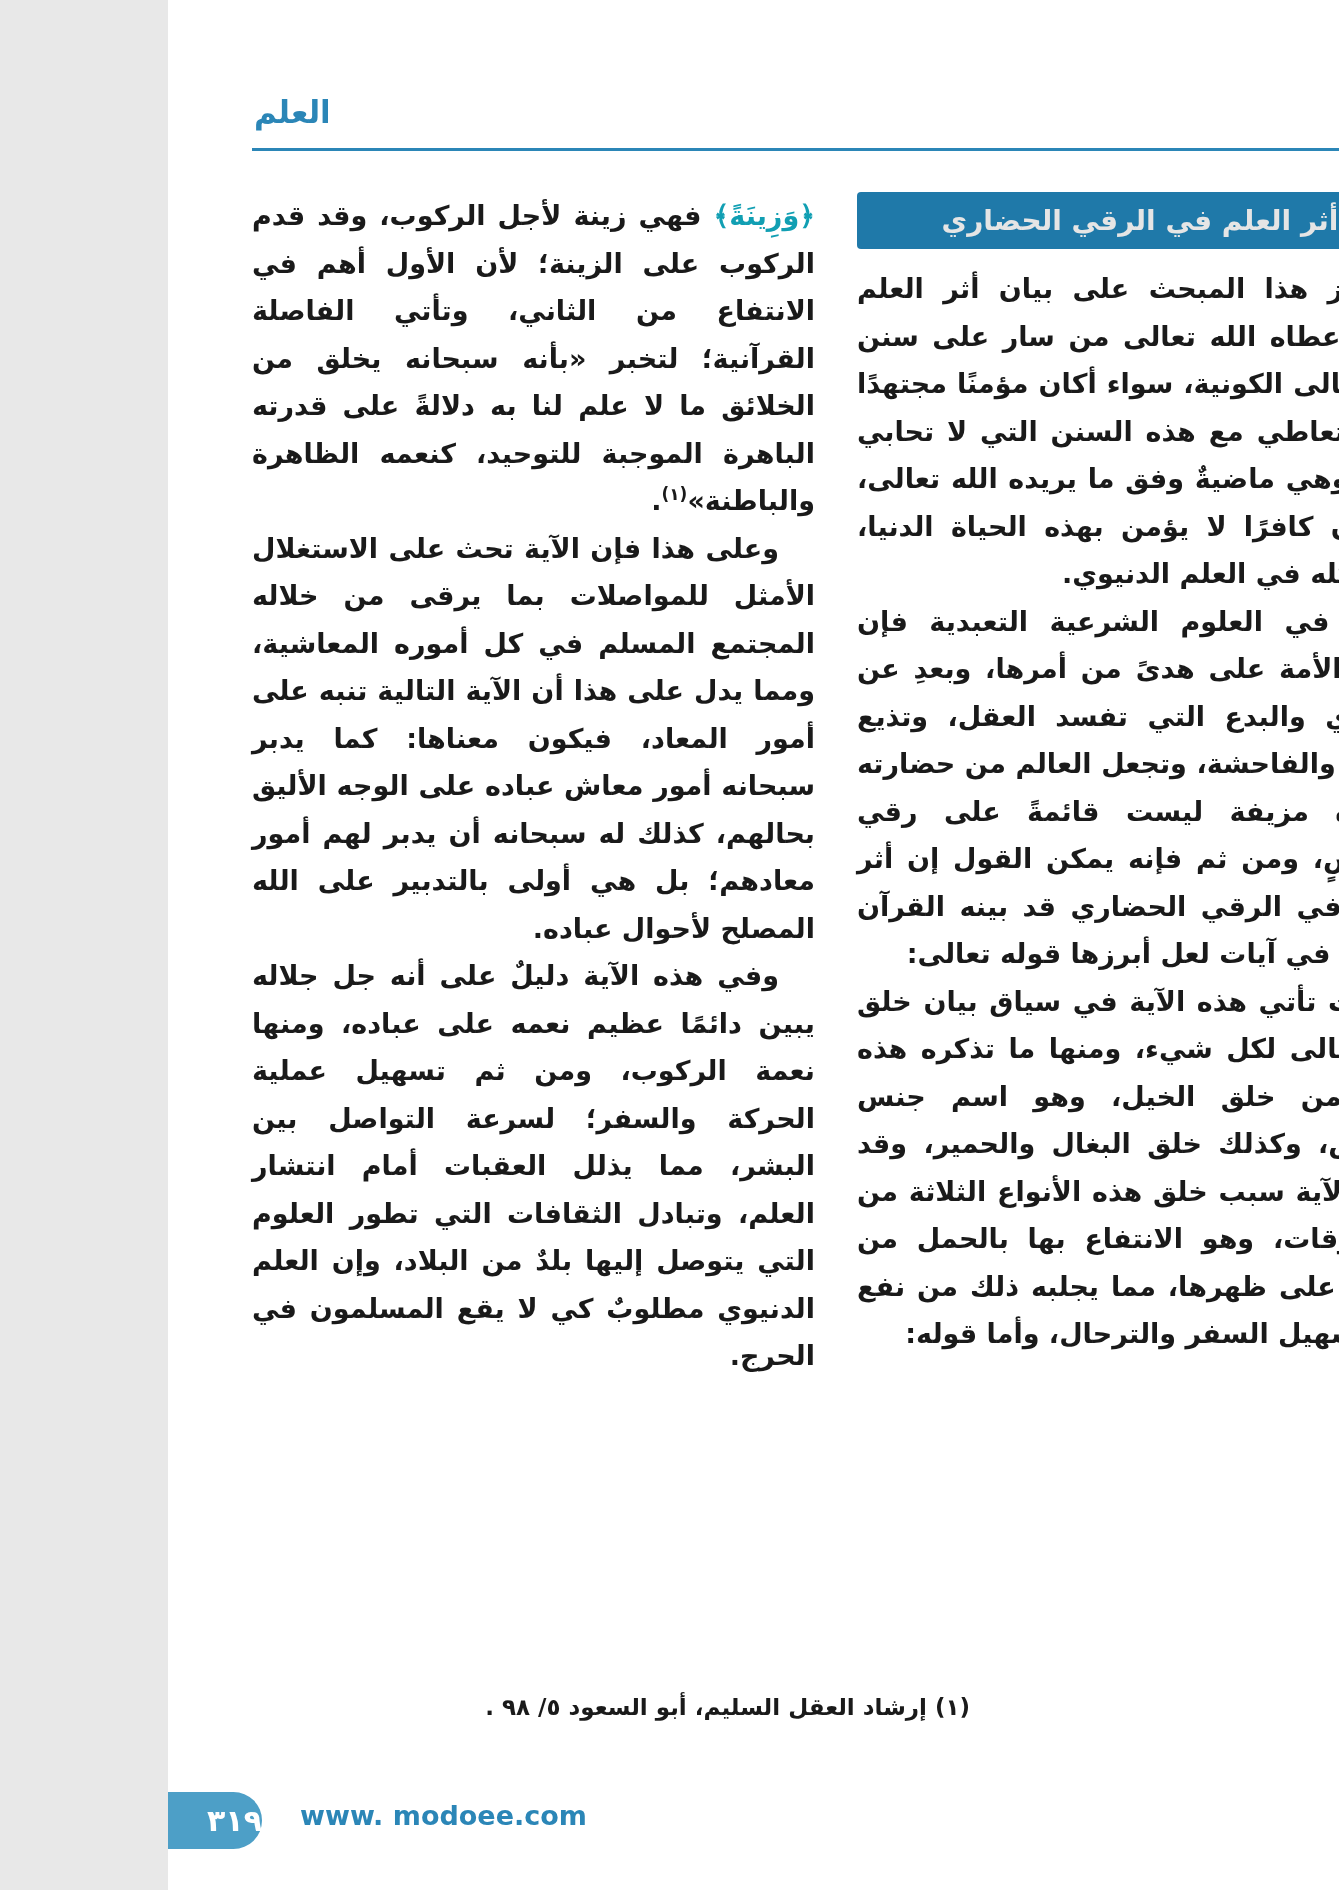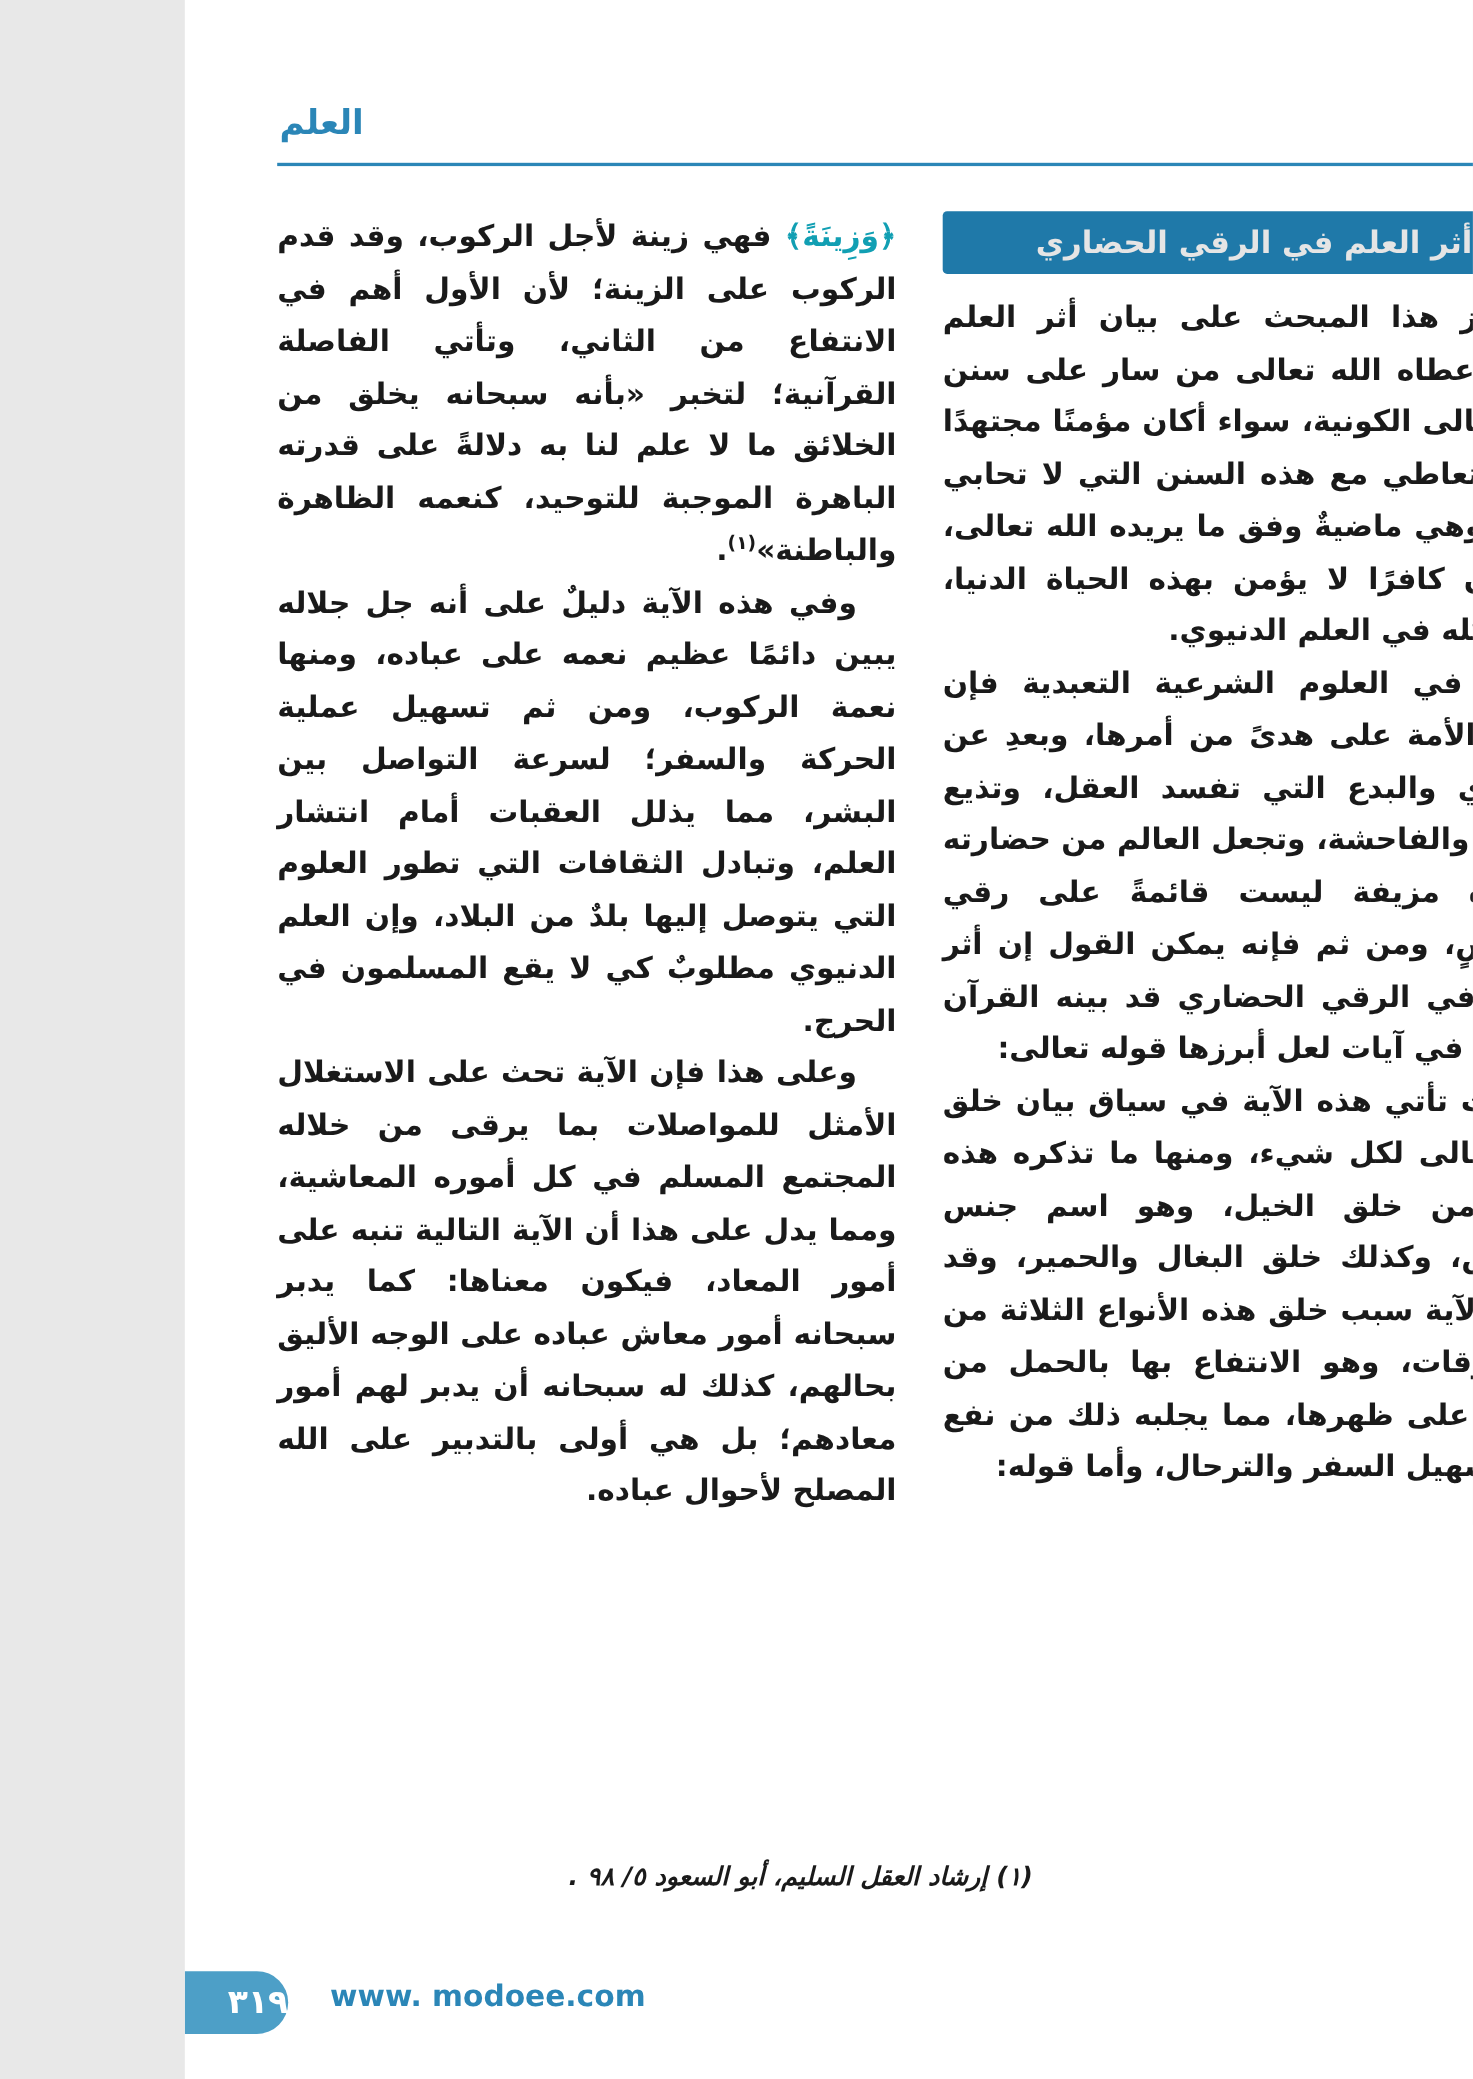--- a/index.html
+++ b/index.html
@@ -46,26 +46,25 @@
     font-weight:bold;
     text-align:justify;
     color:var(--body-text,#1a1a1a);
   }
   .indent{text-indent:36px;}
   .verse{color:var(--verse,#119fb3);}
   .verse-ref{font-size:23px;color:var(--body-text,#1a1a1a);}
   .fn-ref{font-size:17px;line-height:0;color:var(--body-text,#1a1a1a);}
   
   .footnote{
-    position:absolute;top:1694px;right:100px;left:84px;
+    position:absolute;top:1694px;right:69px;left:84px;
     padding-right:300px;
     font-size:23px;font-weight:bold;
     text-align:right;
     color:var(--body-text,#1a1a1a);
-    font-style:italic;
   }
   
   .page-tab{
     position:absolute;left:0;top:1792px;
     width:94px;height:57px;
     background:var(--page-tab,#4d9fc7);
     border-radius:0 29px 29px 0;
     display:flex;align-items:center;justify-content:flex-start;
     color:#ffffff;font-size:30px;font-weight:bold;
   }
@@ -88,22 +87,22 @@
 
     <section class="col col-right">
       <div class="section-title">أثر العلم في الرقي الحضاري</div>
       <p class="indent">يركز هذا المبحث على بيان أثر العلم الذي أعطاه الله تعالى من سار على سنن الله تعالى الكونية، سواء أكان مؤمنًا مجتهدًا في التعاطي مع هذه السنن التي لا تحابي أحدًا، وهي ماضيةٌ وفق ما يريده الله تعالى، أو كان كافرًا لا يؤمن بهذه الحياة الدنيا، وهذا كله في العلم الدنيوي.</p>
       <p class="indent">أما في العلوم الشرعية التعبدية فإن عيش الأمة على هدىً من أمرها، وبعدِ عن الدنيوي والبدع التي تفسد العقل، وتذيع السوء والفاحشة، وتجعل العالم من حضارته حضارة مزيفة ليست قائمةً على رقي ملموسٍ، ومن ثم فإنه يمكن القول إن أثر العلم في الرقي الحضاري قد بينه القرآن الكريم في آيات لعل أبرزها قوله تعالى:</p>
       <p class="indent">حيث تأتي هذه الآية في سياق بيان خلق الله تعالى لكل شيء، ومنها ما تذكره هذه الآية من خلق الخيل، وهو اسم جنس للفرس، وكذلك خلق البغال والحمير، وقد بينت الآية سبب خلق هذه الأنواع الثلاثة من المخلوقات، وهو الانتفاع بها بالحمل من ركوب على ظهرها، مما يجلبه ذلك من نفع في تسهيل السفر والترحال، وأما قوله:</p>
     </section>
 
     <section class="col col-left">
       <p><span class="verse">﴿وَزِينَةً﴾</span><span> فهي زينة لأجل الركوب، وقد قدم الركوب على الزينة؛ لأن الأول أهم في الانتفاع من الثاني، وتأتي الفاصلة القرآنية؛ لتخبر «بأنه سبحانه يخلق من الخلائق ما لا علم لنا به دلالةً على قدرته الباهرة الموجبة للتوحيد، كنعمه الظاهرة والباطنة»</span><sup class="fn-ref">(١)</sup><span>.</span></p>
+      <p class="indent">وعلى هذا فإن الآية تحث على الاستغلال الأمثل للمواصلات بما يرقى من خلاله المجتمع المسلم في كل أموره المعاشية، ومما يدل على هذا أن الآية التالية تنبه على أمور المعاد، فيكون معناها: كما يدبر سبحانه أمور معاش عباده على الوجه الأليق بحالهم، كذلك له سبحانه أن يدبر لهم أمور معادهم؛ بل هي أولى بالتدبير على الله المصلح لأحوال عباده.</p>
       <p class="indent">وفي هذه الآية دليلٌ على أنه جل جلاله يبين دائمًا عظيم نعمه على عباده، ومنها نعمة الركوب، ومن ثم تسهيل عملية الحركة والسفر؛ لسرعة التواصل بين البشر، مما يذلل العقبات أمام انتشار العلم، وتبادل الثقافات التي تطور العلوم التي يتوصل إليها بلدٌ من البلاد، وإن العلم الدنيوي مطلوبٌ كي لا يقع المسلمون في الحرج.</p>
-      <p class="indent">وعلى هذا فإن الآية تحث على الاستغلال الأمثل للمواصلات بما يرقى من خلاله المجتمع المسلم في كل أموره المعاشية، ومما يدل على هذا أن الآية التالية تنبه على أمور المعاد، فيكون معناها: كما يدبر سبحانه أمور معاش عباده على الوجه الأليق بحالهم، كذلك له سبحانه أن يدبر لهم أمور معادهم؛ بل هي أولى بالتدبير على الله المصلح لأحوال عباده.</p>
     </section>
 
   </main>
 
   <div class="footnote">(١) إرشاد العقل السليم، أبو السعود ٥/ ٩٨ .</div>
 
   <div class="page-tab">
       <span>٣١٩</span>
     </div>
   <div class="site">www. modoee.com</div>

